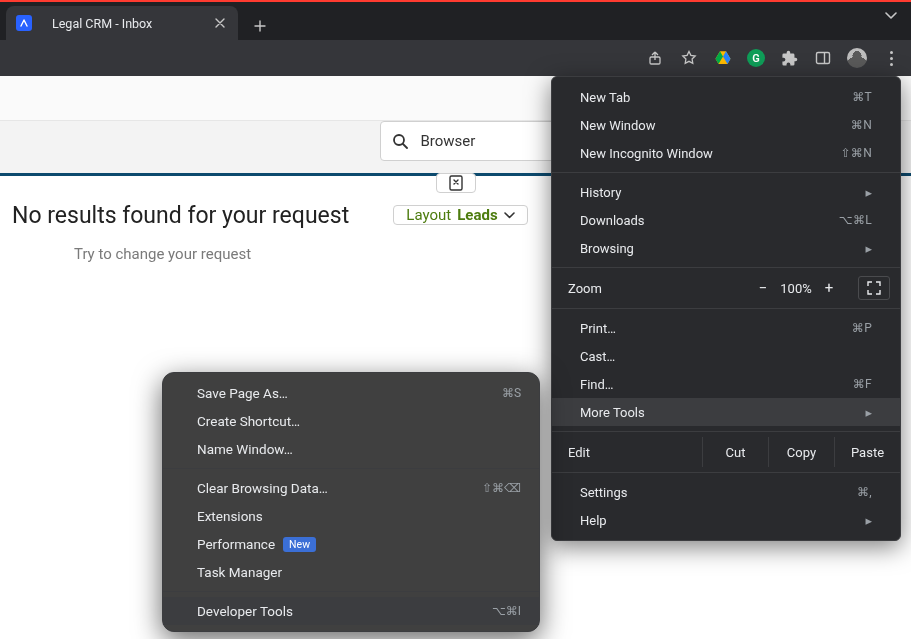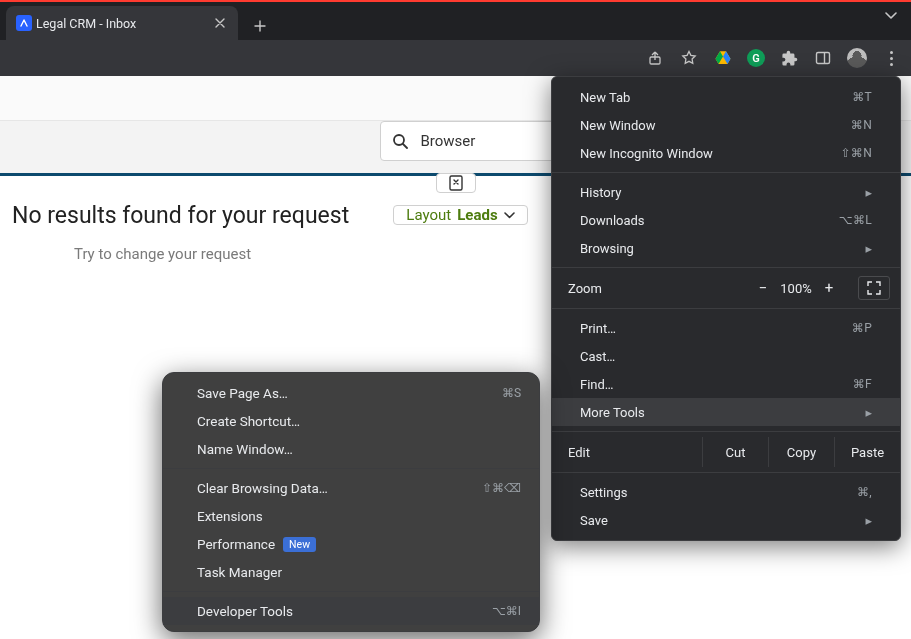--- a/index.html
+++ b/index.html
@@ -2,21 +2,21 @@
 <html><head>
 <meta charset="utf-8">
 <style>
   * { box-sizing: border-box; margin: 0; padding: 0; font-family: -apple-system, BlinkMacSystemFont, "Segoe UI", Roboto, Helvetica, Arial, sans-serif; }
   html, body { width: 911px; height: 639px; background: #fff; overflow: hidden; }
 
   
   .chrome { position: absolute; inset: 0; background: #202124; }
   .tab-strip { height: 40px; background: #202124; display: flex; align-items: flex-end; padding-left: 6px; position: relative; }
   .tab-strip::before { content:""; position:absolute; left:0; right:0; top:0; height:2px; background:#ff3b30; }
-  .tab { display: flex; align-items: center; height: 34px; width: 232px; background: #35363a; border-radius: 8px 8px 0 0; color: #e8eaed; font-size: 12.5px; padding: 0 10px; gap: 4px; }
+  .tab { display: flex; align-items: center; height: 34px; width: 232px; background: #35363a; border-radius: 8px 8px 0 0; color: #e8eaed; font-size: 12.5px; padding: 0 10px; gap: 20px; }
   .tab .favicon { width: 16px; height: 16px; background: #2962ff; border-radius: 3px; display:flex; align-items:center; justify-content:center; }
   .tab .favicon svg { width:10px; height:10px; }
   .tab .title { flex: 1; white-space: nowrap; overflow: hidden; text-overflow: ellipsis; }
   .tab .close { width:16px; height:16px; display:flex; align-items:center; justify-content:center; color:#c7c7c7; }
   .newtab { width: 28px; height: 28px; margin-left: 8px; display: flex; align-items: center; justify-content: center; color:#c7c7c7; }
   .tab-caret { position:absolute; right:14px; top:12px; color:#c7c7c7; }
 
   .toolbar { height: 36px; background: #35363a; display: flex; align-items: center; justify-content: flex-end; padding: 0 10px; gap: 14px; }
   .toolbar .ticon { width: 20px; height: 20px; display:flex; align-items:center; justify-content:center; color:#c7c7c7; }
   .ext-drive { width:18px; height:18px; }
@@ -238,21 +238,21 @@
       <span class="edit-cell">Cut</span>
       <span class="edit-cell">Copy</span>
       <span class="edit-cell">Paste</span>
     </div>
     <div class="msep"></div>
     <div class="mrow">
         <span class="lbl">Settings</span>
         <span class="sc">⌘,</span>
       </div>
     <div class="mrow">
-        <span class="lbl">Save</span>
+        <span class="lbl">Help</span>
         <span class="arrow">▸</span>
       </div>
   </div>
 
   <div class="submenu">
     <div class="srow">
         <span class="lbl">Save Page As…</span>
         <span class="sc">⌘S</span>
       </div>
     <div class="srow">

